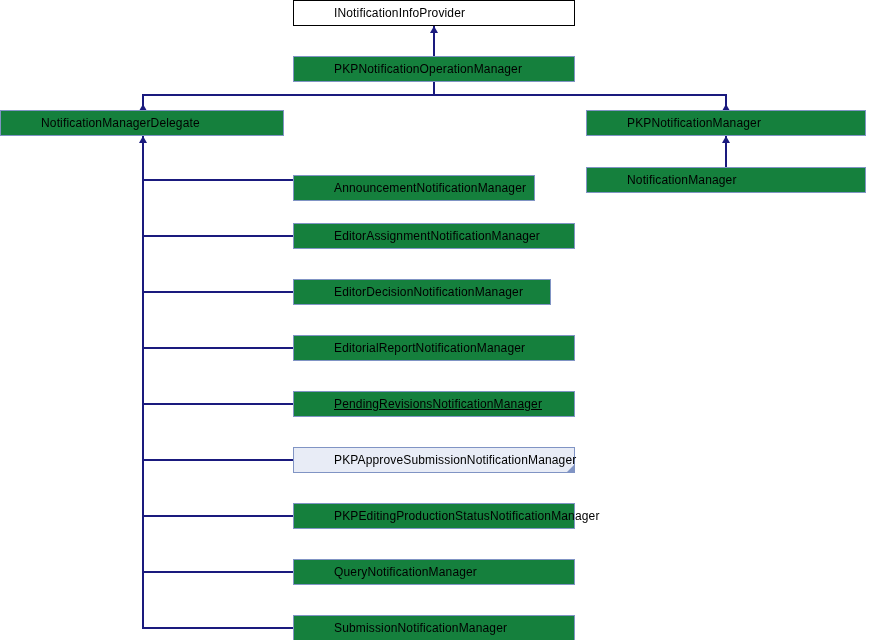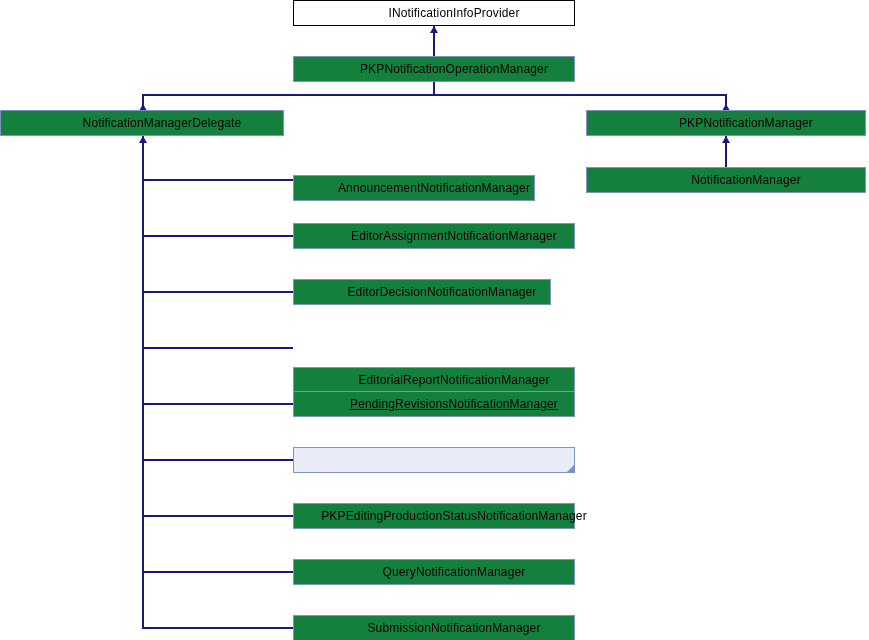--- a/index.html
+++ b/index.html
@@ -15,21 +15,21 @@
     width: 869px;
     height: 640px;
     background: #ffffff;
     overflow: hidden;
   }
   .node {
     position: absolute;
     box-sizing: border-box;
     display: flex;
     align-items: center;
-    justify-content: center;
+    justify-content: flex-start;
     font-size: 12px;
     line-height: 1;
     color: #000000;
     white-space: nowrap;
     letter-spacing: 0.15px;
     padding-left: 40px;
   }
   .node.iface {
     background: #ffffff;
     border: 1px solid #000000;
@@ -114,29 +114,30 @@
       </div>
       <div class="edge h" style="left: 142px; top: 235px; width: 151px;"></div>
       <div class="node cls" style="left: 293px; top: 223px; width: 282px; height: 26px;">
         <span>EditorAssignmentNotificationManager</span>
       </div>
       <div class="edge h" style="left: 142px; top: 291px; width: 151px;"></div>
       <div class="node cls" style="left: 293px; top: 279px; width: 258px; height: 26px;">
         <span>EditorDecisionNotificationManager</span>
       </div>
       <div class="edge h" style="left: 142px; top: 347px; width: 151px;"></div>
-      <div class="node cls" style="left: 293px; top: 335px; width: 282px; height: 26px; margin-top: 32px;">
+      <div class="node cls" style="left: 293px; top: 335px; width: 282px; height: 26px;">
         <span>EditorialReportNotificationManager</span>
       </div>
       <div class="edge h" style="left: 142px; top: 403px; width: 151px;"></div>
       <div class="node cls" style="left: 293px; top: 391px; width: 282px; height: 26px; text-decoration: underline;">
         <span>PendingRevisionsNotificationManager</span>
       </div>
       <div class="edge h" style="left: 142px; top: 459px; width: 151px;"></div>
       <div class="node folded" style="left: 293px; top: 447px; width: 282px; height: 26px;">
+        <span>PKPApproveSubmissionNotificationManager</span>
         <span class="fold"></span>
       </div>
       <div class="edge h" style="left: 142px; top: 515px; width: 151px;"></div>
       <div class="node cls" style="left: 293px; top: 503px; width: 282px; height: 26px;">
         <span>PKPEditingProductionStatusNotificationManager</span>
       </div>
       <div class="edge h" style="left: 142px; top: 571px; width: 151px;"></div>
       <div class="node cls" style="left: 293px; top: 559px; width: 282px; height: 26px;">
         <span>QueryNotificationManager</span>
       </div>

